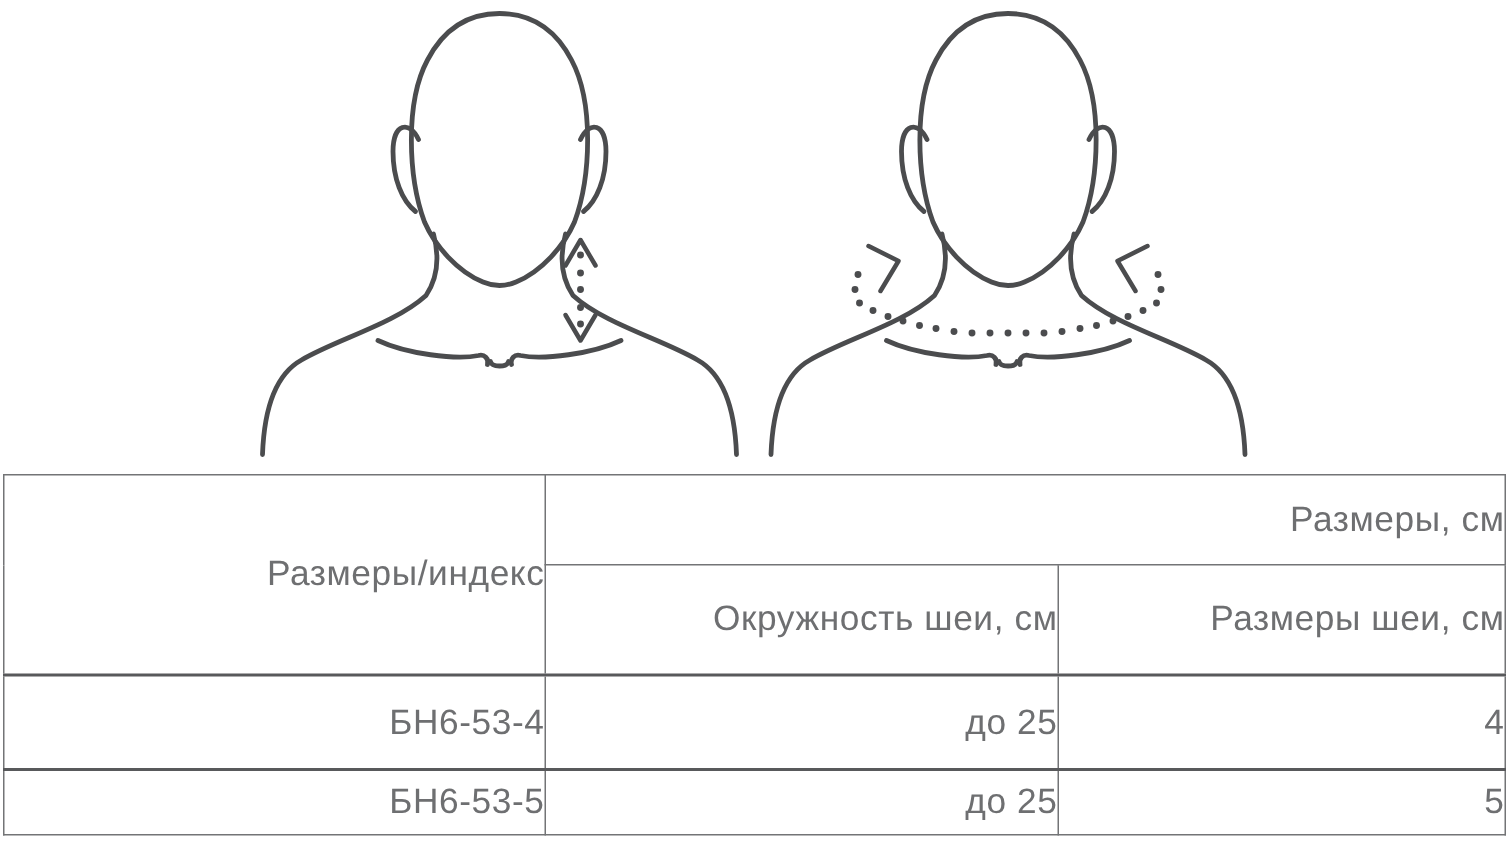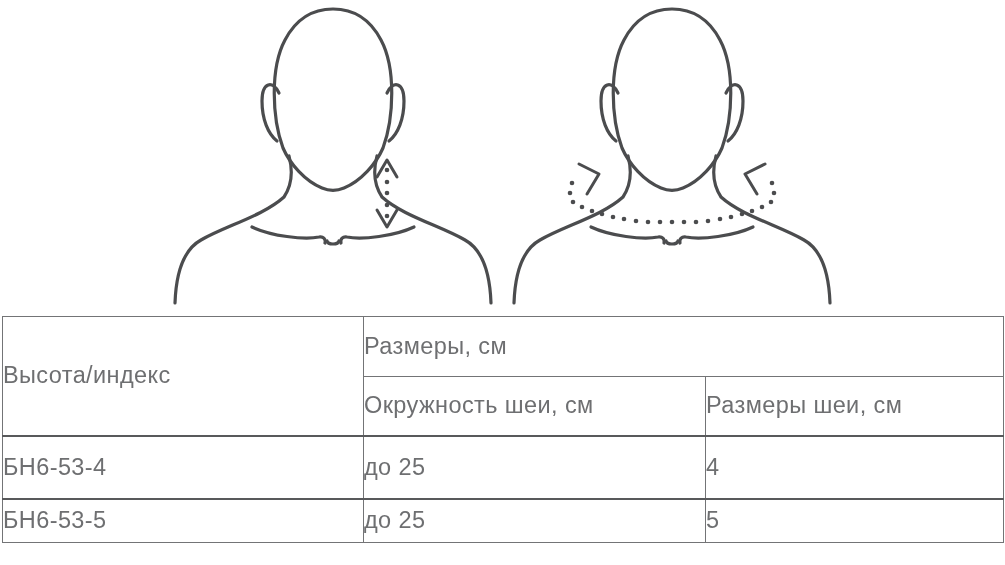--- a/index.html
+++ b/index.html
@@ -29,28 +29,28 @@
     table-layout: fixed;
     width: 1001px;
     margin: 4px 0 0 2px;
     font-size: 23.5px;
     font-weight: 400;
     color: #6e6f71;
     letter-spacing: 0.4px;
   }
   .size-table td {
     border: 1.5px solid #737476;
-    text-align: left;
+    text-align: right;
     vertical-align: middle;
     padding: 0;
     overflow: hidden;
     white-space: nowrap;
   }
   .row-sizes    td { height: 60px; }
-  .row-subhead  td { height: 59px; margin-top: 48px; }
+  .row-subhead  td { height: 73px; margin-top: 48px; }
   .row-data-1   td { height: 63px; border-top: 2.5px solid #58595b; }
   .row-data-2   td { height: 44px; border-top: 2.5px solid #58595b; }
 </style>
 </head>
 <body>
 
 <div class="stage">
 
   <svg class="figures-svg" viewBox="0 0 1005 312">
     <defs>
@@ -121,21 +121,21 @@
   </svg>
 
   <table class="size-table">
     <colgroup>
       <col style="width:361px">
       <col style="width:342px">
       <col style="width:298px">
     </colgroup>
     <tbody>
       <tr class="row-sizes">
-        <td rowspan="2">Высота/индекс</td>
+        <td rowspan="2">Размеры/индекс</td>
         <td colspan="2">Размеры, см</td>
       </tr>
       <tr class="row-subhead">
         <td>Окружность шеи, см</td>
         <td>Размеры шеи, см</td>
       </tr>
       <tr class="row-data-1">
         <td>БН6-53-4</td>
         <td>до 25</td>
         <td>4</td>

